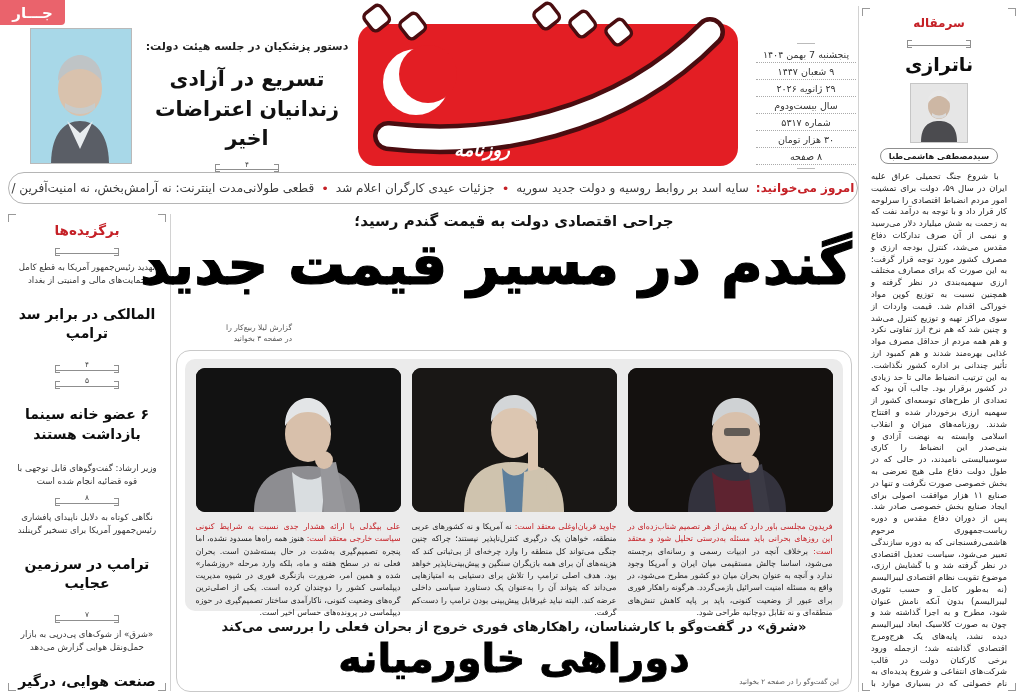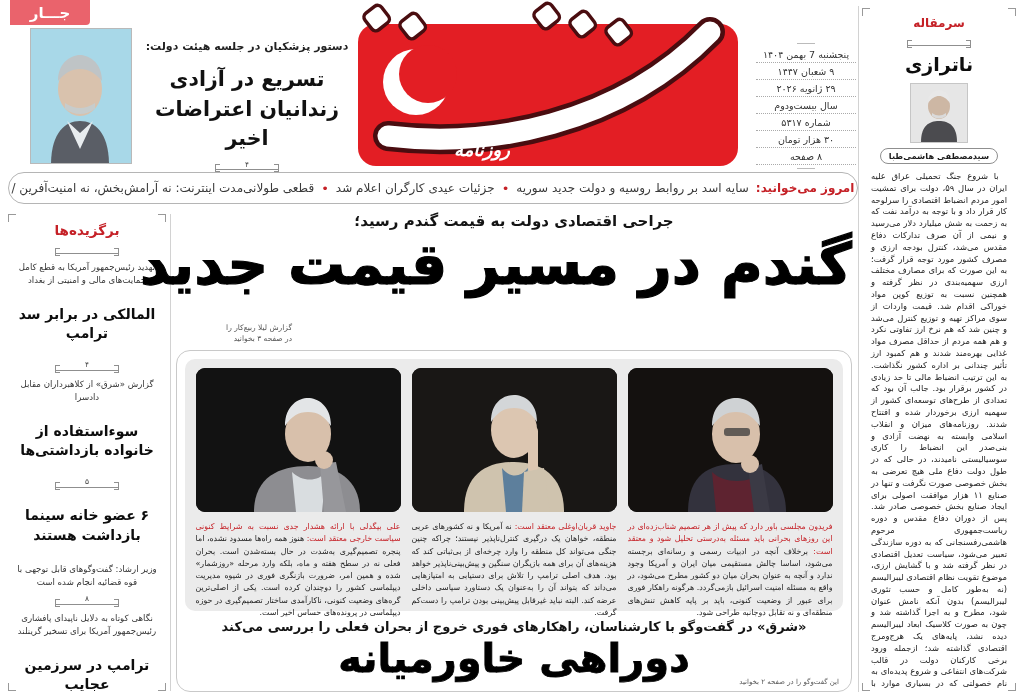--- a/index.html
+++ b/index.html
@@ -4,21 +4,21 @@
 <style>
   * { margin:0; padding:0; box-sizing:border-box; }
   html,body { width:1024px; height:699px; }
   body {
     position:relative; background:#fff; overflow:hidden;
     font-family:"DejaVu Sans", sans-serif; direction:rtl; color:#1c1c1c;
   }
   .abs { position:absolute; }
 
   
-  .watermark { top:0; left:10px; width:80px; height:25px; background:rgba(231,77,88,.88);
+  .watermark { top:0; left:0; width:65px; height:25px; background:rgba(231,77,88,.88);
     color:#fff; font-weight:bold; font-size:15px; display:flex; align-items:center;
     justify-content:center; border-bottom-right-radius:4px; letter-spacing:-1px; }
 
   
   .pz-photo { top:28px; left:30px; width:102px; height:136px; border:1px solid #b9b9b9;
     background:#a8d8e8; overflow:hidden; }
   .pz-text { top:40px; left:138px; width:218px; text-align:center; }
   .pz-kicker { font-size:11px; font-weight:bold; color:#222; margin-bottom:12px; }
   .pz-headline { font-size:20.5px; font-weight:bold; line-height:1.45; color:#111; }
 
@@ -166,24 +166,20 @@
   <div class="cm br"></div>
   <div class="sel-title">برگزیده‌ها</div>
   <div class="orn"></div>
   <div>
       <div class="sel-item">
         <div class="sel-kicker">تهدید رئیس‌جمهور آمریکا به قطع کامل حمایت‌های مالی و امنیتی از بغداد</div>
         <div class="sel-headline">المالکی در برابر سد ترامپ</div>
       </div>
       <div class="orn">
         <span class="orn-num">۴</span>
-      </div>
-      <div class="sel-item">
-        <div class="sel-kicker">گزارش «شرق» از کلاهبرداران مقابل دادسرا</div>
-        <div class="sel-headline">سوءاستفاده از خانواده بازداشتی‌ها</div>
       </div>
       <div class="orn">
         <span class="orn-num">۵</span>
       </div>
       <div class="sel-item">
         <div class="sel-headline">۶ عضو خانه سینما بازداشت هستند</div>
         <div class="sel-kicker">وزیر ارشاد: گفت‌وگوهای قابل توجهی با قوه قضائیه انجام شده است</div>
       </div>
       <div class="orn">
         <span class="orn-num">۸</span>

